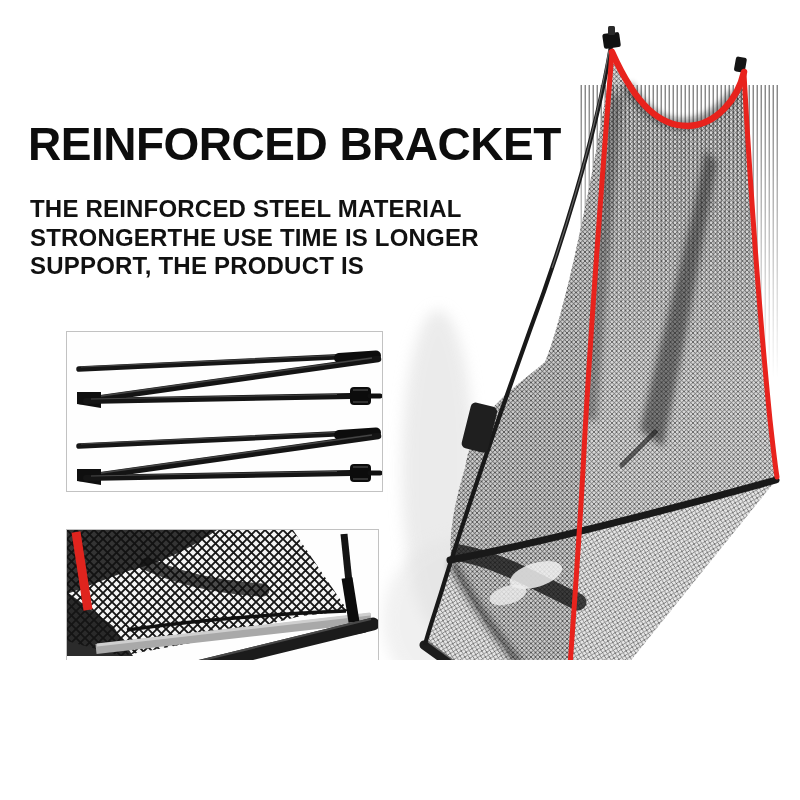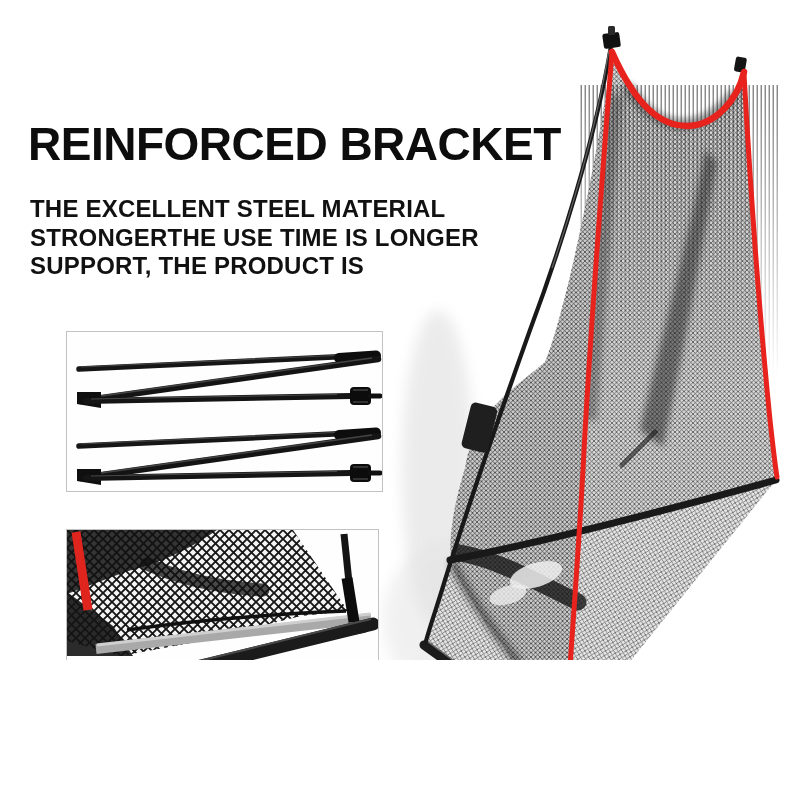--- a/index.html
+++ b/index.html
@@ -118,21 +118,21 @@
     <g stroke="#e8231d" fill="none" stroke-linecap="round">
       <path d="M612,52 C636,106 660,126 688,126 C716,125 738,99 744,72" stroke-width="6.5"></path>
       <path d="M612,52 C602,180 590,330 583,470 C578,560 571,650 566,723" stroke-width="5"></path>
       <path d="M744,74 C751,200 762,340 770,420 C773,447 775,465 777,477" stroke-width="5"></path>
     </g>
   </svg>
 
   <div class="headline">REINFORCED BRACKET</div>
 
   <div class="subhead">
-    <span>THE EXCELLENT STEEL MATERIAL</span>
+    <span>THE REINFORCED STEEL MATERIAL</span>
     <span>STRONGERTHE USE TIME IS LONGER</span>
     <span>SUPPORT, THE PRODUCT IS</span>
   </div>
 
   <div id="inset-poles" class="inset">
     <svg width="315" height="159" viewBox="0 0 315 159" xmlns="http://www.w3.org/2000/svg" aria-hidden="true">
       <g>
         <line x1="12" y1="37" x2="309" y2="23" stroke="#161616" stroke-width="5.5" stroke-linecap="round"></line>
         <line x1="14" y1="35" x2="300" y2="22" stroke="#4f4f4f" stroke-width="1.2" opacity="0.8"></line>
         <line x1="272" y1="26" x2="309" y2="23.5" stroke="#0d0d0d" stroke-width="10" stroke-linecap="round"></line>

